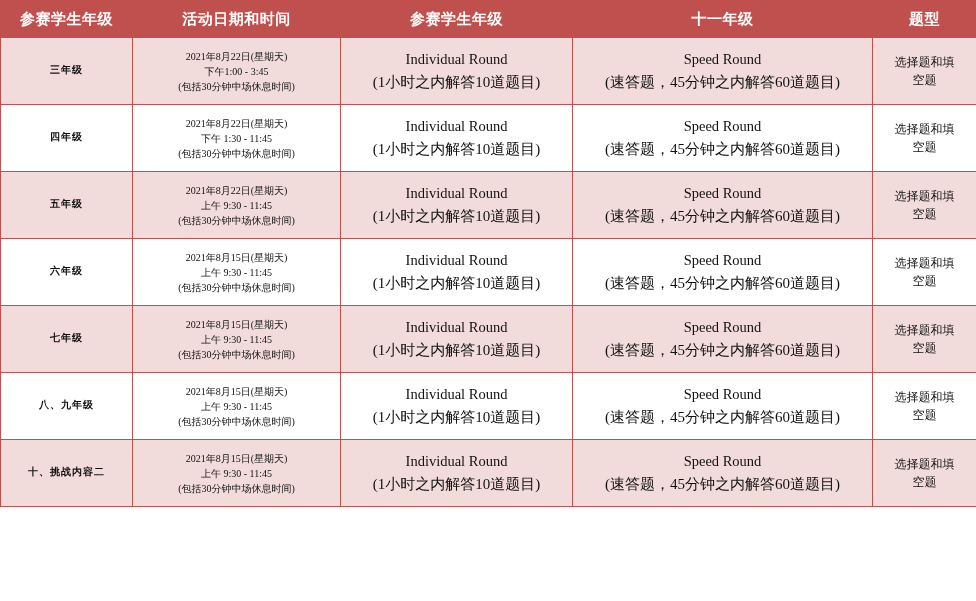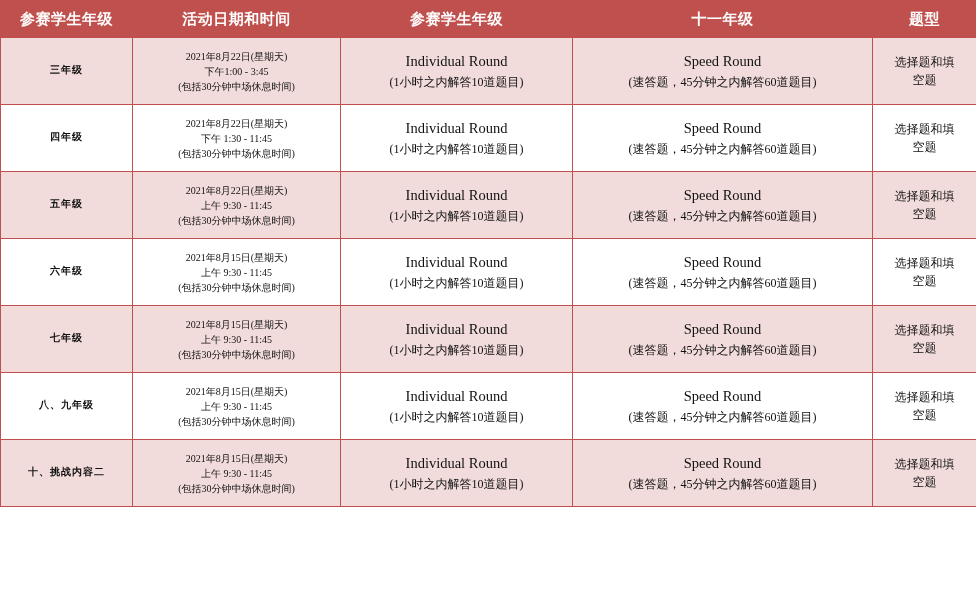--- a/index.html
+++ b/index.html
@@ -64,21 +64,21 @@
   }
   td.challenge {
     font-size: 14px;
     line-height: 1.55;
   }
   td.challenge .en {
     font-family: "Liberation Serif", serif;
     font-size: 14.5px;
   }
   td.challenge .zh {
-    font-size: 12px;
+    font-size: 15px;
   }
   td.qtype {
     font-size: 12px;
     line-height: 1.5;
     padding: 0 6px;
   }
   .line { display: block; }
 </style>
 </head>
 <body>

